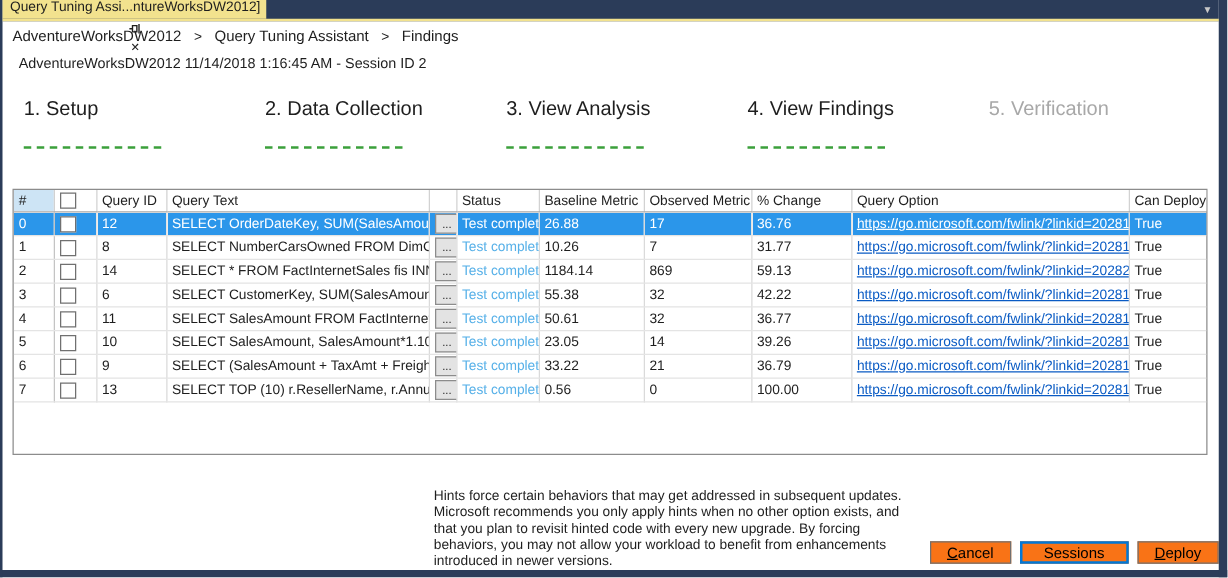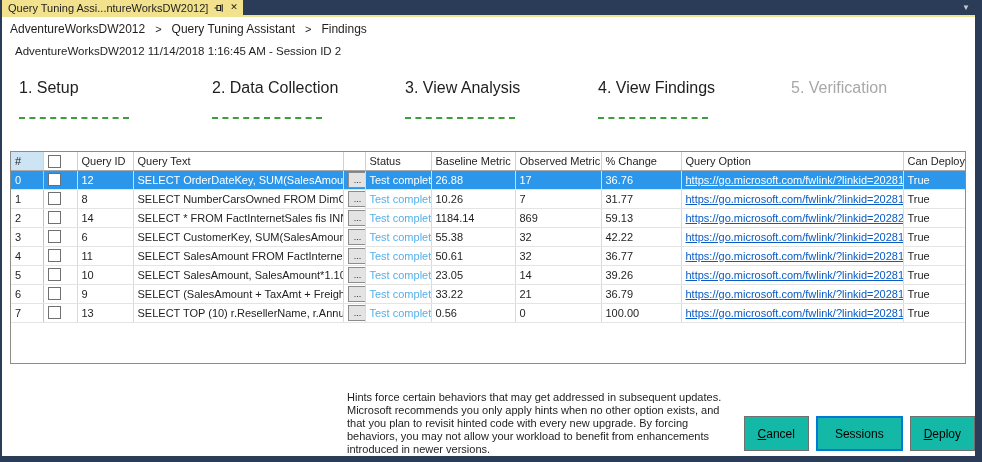--- a/index.html
+++ b/index.html
@@ -5,21 +5,21 @@
   :root{
     --title-bar:#2b3c59; --tab-yellow:#f2e28e; --selection-blue:#2b96ea;
     --status-blue:#56b0e8; --link-blue:#0a5bc4; --step-green:#3ba03b;
   }
   *{box-sizing:border-box;}
   html,body{margin:0;padding:0;}
   body{width:982px;height:462px;background:#fff;font-family:"Liberation Sans","DejaVu Sans",sans-serif;color:#1e1e1e;overflow:hidden;}
   .window{width:982px;height:462px;border-left:2px solid var(--title-bar);border-right:7px solid var(--title-bar);border-bottom:6px solid var(--title-bar);background:#fff;display:flex;flex-direction:column;}
   
   .tabstrip{height:17px;background:var(--title-bar);border-bottom:2px solid var(--tab-yellow);display:flex;align-items:stretch;flex:0 0 auto;}
-  .tab{background:var(--tab-yellow);color:#1e1e1e;font-size:11px;display:flex;align-items:center;padding:0 5px 0 6px;gap:6px;white-space:nowrap;}
+  .tab{background:var(--tab-yellow);color:#1e1e1e;font-size:11px;display:flex;align-items:center;padding:0 5px 0 6px;gap:6px;white-space:nowrap;flex-direction:column;}
   .tab .ticon{display:flex;align-items:center;font-size:9px;line-height:1;color:#1e1e1e;cursor:default;}
   .caret{margin-left:auto;color:#c8c8c8;font-size:8px;display:flex;align-items:center;padding:0 5px;}
   
   .breadcrumb{margin:5px 0 0 8px;font-size:12px;}
   .breadcrumb .crumb{cursor:default;}
   .breadcrumb .sep{margin:0 10px;font-size:11px;}
   .session{margin:9px 0 0 13px;font-size:11.5px;}
   
   .steps{margin:22px 0 0 17px;display:flex;}
   .step{width:193px;}
@@ -41,21 +41,21 @@
   .status-text{color:var(--status-blue);}
   tr.selected .status-text{color:#fff;}
   a.qlink{color:var(--link-blue);text-decoration:underline;cursor:pointer;}
   tr.selected a.qlink{color:#fff;}
   .cb{display:inline-block;width:13px;height:13px;background:#fff;border:1px solid #707070;vertical-align:middle;}
   .ell{width:20px;height:16px;padding:0;font-size:9px;line-height:8px;background:#e3e3e3;border:1px solid #8c8c8c;color:#1e1e1e;display:inline-block;}
   
   .footer{display:flex;align-items:flex-end;margin:27px 0 0 345px;}
   .hint{width:434px;font-size:11px;line-height:1.18;}
   .buttons{display:flex;gap:7px;margin:0 0 5px 12px;}
-  .btn{display:inline-block;height:35px;padding:0 13px;background:#14b8a6;border:1px solid #707070;font-family:inherit;font-size:12px;color:#000;white-space:nowrap;}
+  .btn{display:inline-block;height:18px;padding:0 13px;background:#f97316;border:1px solid #707070;font-family:inherit;font-size:12px;color:#000;white-space:nowrap;}
   .btn.focused{border:2px solid #0078d7;padding:0 17px;}
   .ak::first-letter{text-decoration:underline;}
 </style>
 </head>
 <body>
 
 <div class="window">
 
   <div class="tabstrip">
     <div class="tab">

